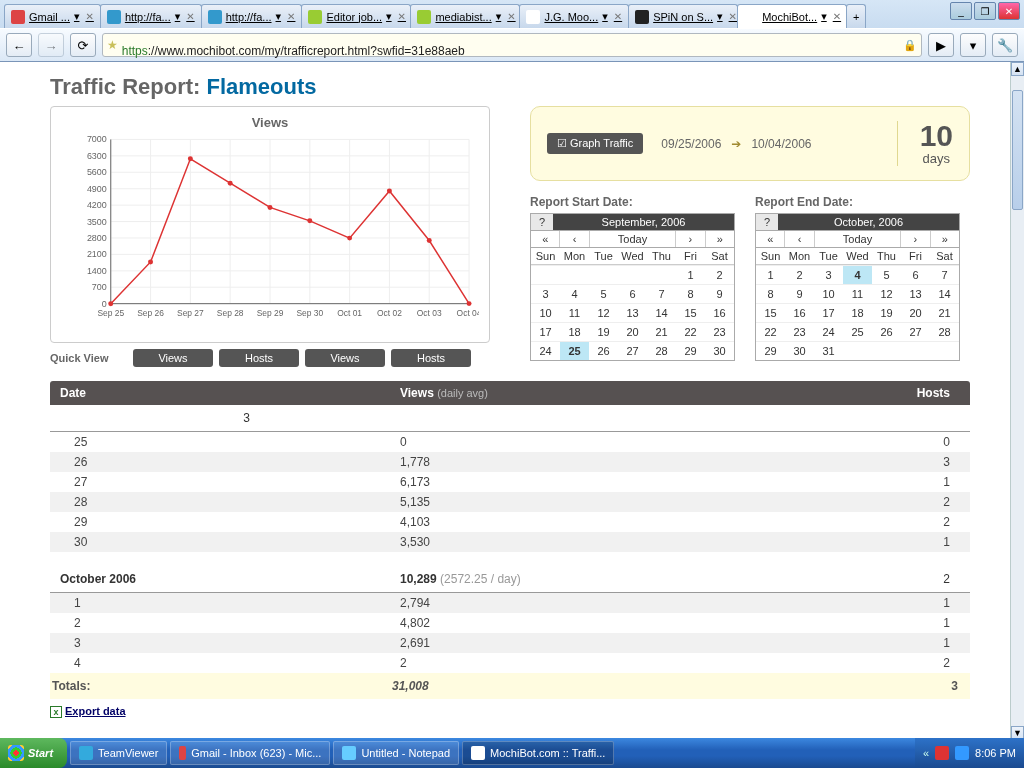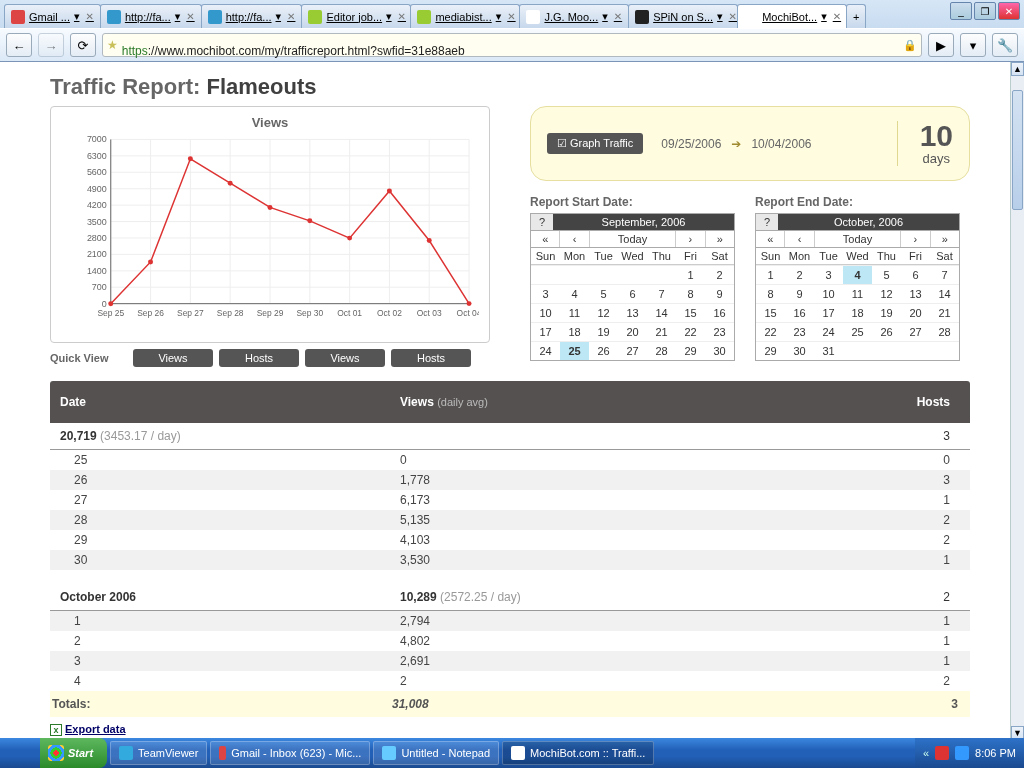--- a/index.html
+++ b/index.html
@@ -24,35 +24,35 @@
 
 
 .page-wrap { position:relative; height:678px; }
 .page-scroll { position:absolute; inset:0 14px 0 0; overflow:hidden; background:#fff; padding:12px 40px 10px 50px; }
 .vscroll { position:absolute; right:0; top:0; bottom:0; width:14px; background:#e8eef4; border-left:1px solid #bcc; }
 .vthumb { position:absolute; left:1px; right:1px; top:28px; height:120px; background:linear-gradient(#d4e2f2,#b8cfea); border:1px solid #8aa6c7; border-radius:2px; }
 .varrow { position:absolute; left:0; right:0; height:14px; background:linear-gradient(#eef4fb,#d4e2f2); border:1px solid #8aa6c7; display:flex;align-items:center;justify-content:center;font-size:9px;}
 .varrow.up{top:0;} .varrow.dn{bottom:0;}
 
 h1.title { font-size:22px; color:#666; font-weight:bold; margin-bottom:6px;}
-h1.title .flame { color:#404040; font-weight:bold;text-align:center; }
+h1.title .flame { color:#0369a1; font-weight:bold;text-align:center; }
 
 .cols { display:flex; gap:40px; }
 .left-col { width:440px; }
 .right-col { flex:1; }
 
 .chart-box { border:1px solid #ccc; border-radius:4px; padding:8px 10px; background:#fff; }
 .chart-title { text-align:center; font-weight:bold; color:#666; font-size:13px; margin-bottom:4px;}
 .chart-area { position:relative; height:200px; }
 .chart-area svg { width:100%; height:100%; }
 .quick-row { display:flex; align-items:center; gap:8px; margin-top:6px; font-size:11px; }
 .quick-row .lbl { font-weight:bold; color:#666; width:75px; }
 .qbtn { background:#555; color:#fff; border-radius:3px; padding:3px 0; width:80px; text-align:center; font-size:11px; cursor:pointer; }
 
-.topband { background:#fffce0; border:1px solid #e6dfa0; border-radius:16px; padding:14px 16px; display:flex; align-items:center; gap:18px; margin-bottom:14px;}
+.topband { background:#fffce0; border:1px solid #e6dfa0; border-radius:10px; padding:14px 16px; display:flex; align-items:center; gap:18px; margin-bottom:14px;}
 .graphbtn { background:#555; color:#fff; border-radius:3px; padding:4px 10px; font-size:11px; cursor:pointer; white-space:nowrap; }
 .dates { display:flex; align-items:center; gap:10px; color:#666; font-size:12px;}
 .arrow { color:#a08a30;}
 .bigdays { margin-left:auto; text-align:center; color:#555; border-left:1px solid #e0d890; padding-left:22px;}
 .bigdays .n { font-size:30px; font-weight:bold; line-height:1;}
 .bigdays .d { font-size:13px;}
 
 .cal-title { font-weight:bold; color:#666; font-size:12px; margin-bottom:4px;}
 .cals { display:flex; gap:20px; }
 .cal { border:1px solid #aaa; font-size:11px; width:205px; background:#fff; color:#333;}
@@ -61,38 +61,38 @@
 .cal-head .q { flex:0 0 22px; background:#e8e8e8; color:#333;}
 .cal-sub { display:flex; border-top:1px solid #aaa; border-bottom:1px solid #aaa;}
 .cal-sub div { flex:1; text-align:center; padding:2px 0; cursor:pointer; }
 .cal-sub div+div { border-left:1px solid #ccc; }
 .cal-days { display:flex; }
 .cal-days div { flex:1; text-align:center; padding:2px 0; border-bottom:1px solid #ccc;}
 .cal-row { display:flex;}
 .cal-row div { flex:1; text-align:center; padding:3px 0; border-top:1px solid #eee; cursor:pointer;}
 .cal-row div.sel { background:#bde7f5; font-weight:bold; }
 
-.data-head { background:#565151; color:#fff; display:flex; padding:14px 10px; margin-top:14px; border-radius:3px 3px 0 0; font-size:12px;align-items:flex-end;}
+.data-head { background:#565151; color:#fff; display:flex; padding:5px 10px; margin-top:14px; border-radius:3px 3px 0 0; font-size:12px;align-items:flex-end;}
 .data-head .c1{width:340px; font-weight:bold;} .data-head .c2{flex:1;} .data-head .c3{width:200px; text-align:right; padding-right:10px; font-weight:bold;}
 .avg { color:#bbb; font-weight:normal; font-size:11px;}
 .month-row { display:flex; padding:6px 10px; font-weight:bold; border-bottom:1px solid #999; background:#fff; color:#333; font-size:12px;}
 .month-row .c1{width:340px;} .month-row .c2{flex:1;} .month-row .c3{width:200px; text-align:right; padding-right:10px; font-weight:normal;}
 .month-row .avg2{ color:#999; font-weight:normal;}
 .drow { display:flex; padding:3px 10px 3px 24px; font-size:12px; color:#444;}
 .drow:nth-child(odd){ background:#f1f1f1;}
 .drow .c1{width:326px;} .drow .c2{flex:1;} .drow .c3{width:200px; text-align:right; padding-right:10px;}
 .totals { display:flex; padding:6px 2px; font-weight:bold; background:#fffce0; color:#555; font-size:12px;}
 .totals .c1{width:340px;} .totals .c2{flex:1;font-style:italic;} .totals .c3{width:200px;text-align:right;padding-right:10px;}
 .export { margin-top:6px; font-size:11px;}
 .export a { color:#006; text-decoration:underline; font-weight:bold; cursor:pointer;}
 .xls { display:inline-block; width:12px; height:12px; border:1px solid #2a7a2a; background:#fff; color:#2a7a2a; font-size:9px; text-align:center; line-height:10px; margin-right:3px; font-weight:bold;}
 
 
 .taskbar { position:fixed; bottom:0; left:0; right:0; height:30px; background:linear-gradient(#3c88e0,#2260b8 40%,#2260b8 60%,#1a4a90); display:flex; align-items:center; color:#fff; font-size:11px;}
-.start { background:linear-gradient(#5eb85e,#2a8a2a); height:100%; padding:0 14px 0 8px; display:flex; align-items:center; gap:4px; font-weight:bold; font-style:italic; border-radius:0 8px 8px 0; cursor:pointer;margin-left:40px;}
+.start { background:linear-gradient(#5eb85e,#2a8a2a); height:100%; padding:0 14px 0 8px; display:flex; align-items:center; gap:4px; font-weight:bold; font-style:italic; border-radius:0 8px 8px 0; cursor:pointer;}
 .task-item { background:rgba(255,255,255,0.12); margin-left:3px; height:24px; padding:0 8px; display:flex; align-items:center; gap:5px; border:1px solid rgba(255,255,255,0.25); border-radius:2px; max-width:160px; overflow:hidden; white-space:nowrap; cursor:pointer;}
 .task-item.active { background:rgba(0,0,0,0.2);}
 .tray { margin-left:auto; background:linear-gradient(#2d72c8,#1a4a90); height:100%; padding:0 8px; display:flex; align-items:center; gap:6px;}
 .tico{width:14px;height:14px;border-radius:2px;}
 </style>
 </head>
 <body>
 
 <div class="chrome-top">
   <div class="win-btns">
@@ -394,21 +394,20 @@
     </div>
   </div>
 
   <div class="data-head">
     <div class="c1">Date</div>
     <div class="c2"><b>Views</b> <span class="avg">(daily avg)</span></div>
     <div class="c3">Hosts</div>
   </div>
   <div id="data-body">
         <div class="month-row">
-          <div class="c2">20,719 <span class="avg2">(3453.17 / day)</span></div>
           <div class="c3">3</div>
         </div>
         <div class="drow">
           <div class="c1">25</div>
           <div class="c2">0</div>
           <div class="c3">0</div>
         </div>
         <div class="drow">
           <div class="c1">26</div>
           <div class="c2">1,778</div>

